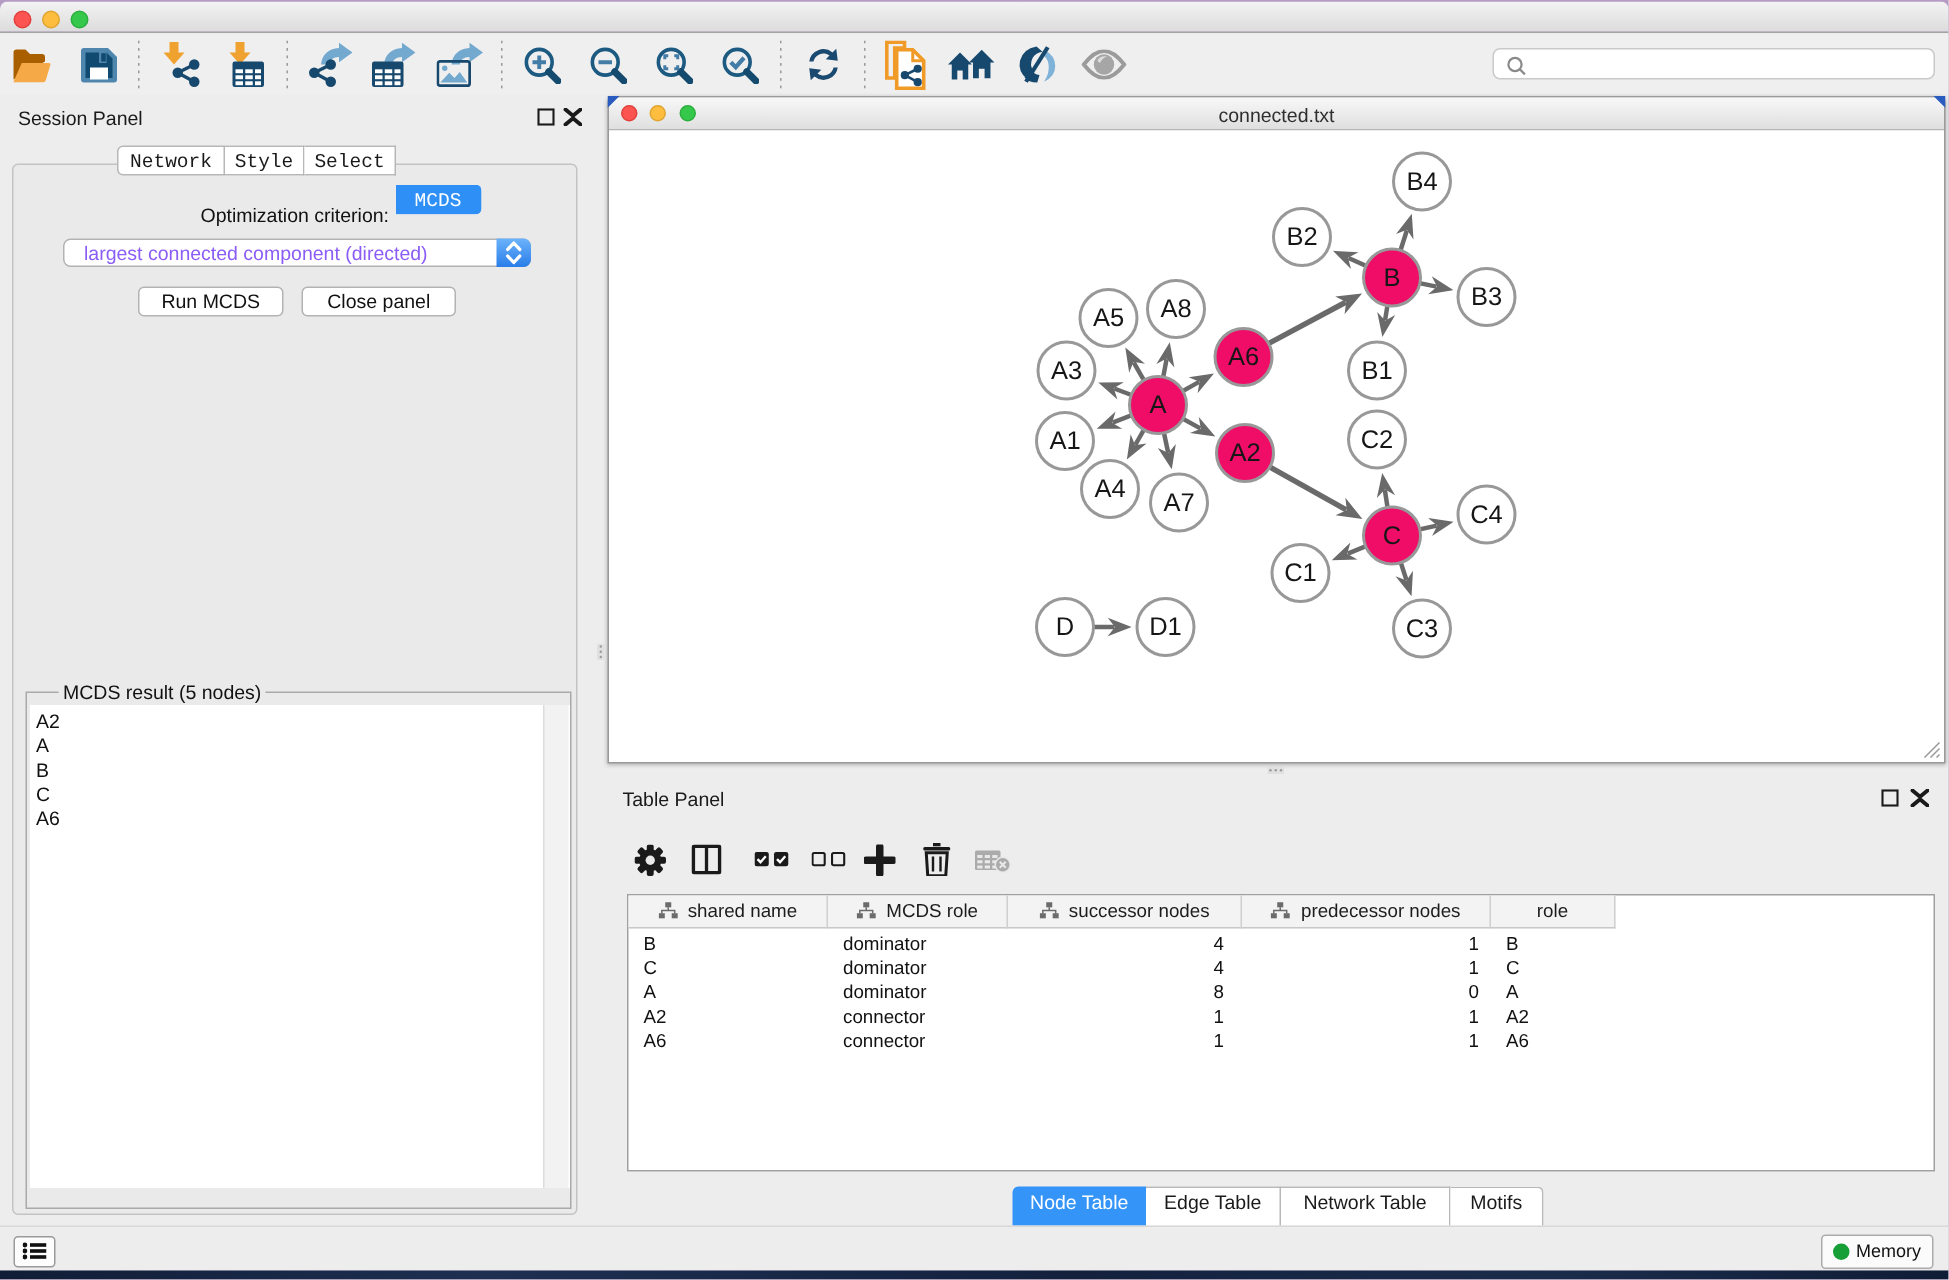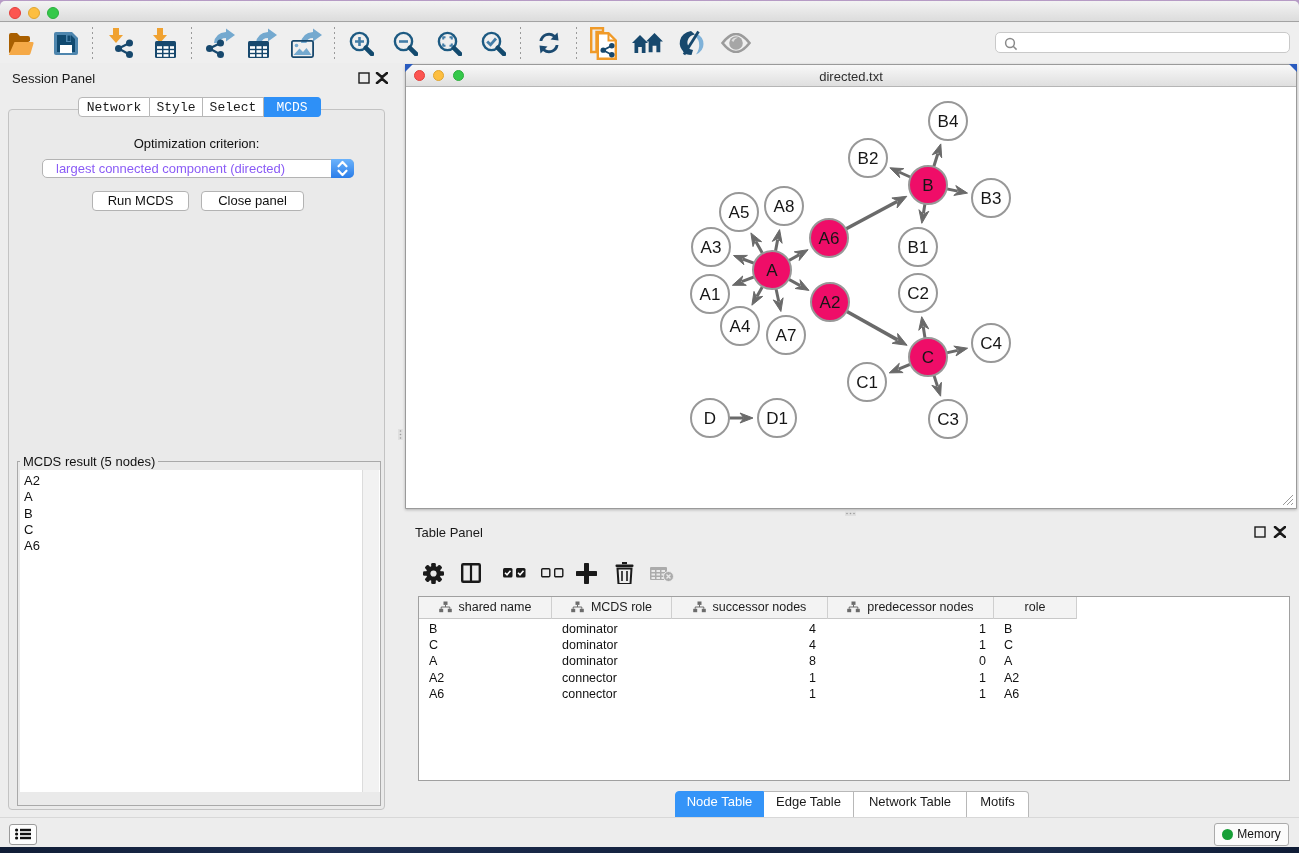--- a/index.html
+++ b/index.html
@@ -32,21 +32,21 @@
 .tab.sel { background:#2e90f7; border-color:#2e90f7; color:#fff; }
 #opt-label { left:8px; top:136px; width:377px; text-align:center; font-size:13px; color:#111; }
 #dropdown { left:42px; top:159px; width:312px; height:19px; background:#fff;
   border:1px solid #b3b3b3; border-radius:5px; }
 #dropdown .txt { left:13px; top:1px; font-size:13px; color:#8b5cf6; }
 #dropdown .cap { right:-1px; top:-1px; width:23px; height:19px; border-radius:0 5px 5px 0;
   background:linear-gradient(#6cb3fb,#2a7de9); }
 .btn { background:#fff; border:1px solid #b3b3b3; border-radius:4px;
   font-size:13px; color:#111; text-align:center; line-height:18px; height:20px; }
 #fieldset { left:17px; top:461px; width:364px; height:345px; border:1px solid #a9a9a9; }
-#fieldset .legend { left:2px; top:-8px; background:#eaeaea; padding:0 3px; font-size:13px; color:#111;text-align:right; }
+#fieldset .legend { left:21px; top:-8px; background:#eaeaea; padding:0 3px; font-size:13px; color:#111;text-align:right; }
 #mlist { left:2px; top:8px; width:360px; height:322px; background:#fff; font-size:13px; }
 #mlist .items { left:4px; top:3px; line-height:16.3px; color:#111; }
 #mlist .sbar { right:1px; top:0; width:17px; height:322px; background:#f2f2f2; border-left:1px solid #dcdcdc; }
 
 
 #netwin { left:405px; top:64px; width:892px; height:445px; background:#fff;
   border:1px solid #9a9a9a; border-radius:4px 4px 0 0;
   box-shadow:0 1px 3px rgba(0,0,0,.25); }
 #nettitle { left:0; top:0; width:890px; height:22px;
   background:linear-gradient(#f8f8f8,#dfdfdf); border-bottom:1px solid #b5b5b5;
@@ -239,21 +239,21 @@
 <div id="cp-title" class="abs">Session Panel</div>
 <svg class="abs" style="left:358px;top:72px" width="30" height="12" viewBox="0 0 30 12">
   <rect x="1" y="1" width="10" height="10" fill="none" stroke="#1a1a1a" stroke-width="1.4"></rect>
   <path d="M19 1 L24 5.2 L29 1 M19 11 L24 6.8 L29 11" stroke="#1a1a1a" stroke-width="2.6" fill="none" stroke-linecap="round"></path>
 </svg>
 <div id="cp-pane" class="abs"></div>
 <div class="abs tabrow" style="left:78px;top:97px;">
   <div class="tab first" style="width:72px;">Network</div>
   <div class="tab" style="width:53px;">Style</div>
   <div class="tab" style="width:61px;">Select</div>
-  <div class="tab sel last" style="width:57px;">MCDS</div>
+  <div class="tab sel last" style="width:57px;margin-top:26px;">MCDS</div>
 </div>
 <div id="opt-label" class="abs">Optimization criterion:</div>
 <div id="dropdown" class="abs">
   <div class="abs txt">largest connected component (directed)</div>
   <div class="abs cap">
     <svg width="23" height="19" viewBox="0 0 23 19">
       <path d="M7.5 7.3 L11.5 3 L15.5 7.3 M7.5 11.7 L11.5 16 L15.5 11.7" stroke="#fff" stroke-width="2.2" fill="none" stroke-linecap="round" stroke-linejoin="round"></path>
     </svg>
   </div>
 </div>
@@ -262,21 +262,21 @@
 <div id="fieldset" class="abs">
   <div class="abs legend">MCDS result (5 nodes)</div>
   <div id="mlist" class="abs">
     <div class="abs items">A2<br>A<br>B<br>C<br>A6</div>
     <div class="abs sbar"></div>
   </div>
 </div>
 
 <div id="netwin" class="abs">
   <div id="nettitle" class="abs">
-    <div class="abs title">directed.txt</div>
+    <div class="abs title">connected.txt</div>
     <div class="abs tl2" style="left:8px;  background:#fc5551; border:0.5px solid #e2403c;"></div>
     <div class="abs tl2" style="left:27px; background:#fdbe40; border:0.5px solid #e0a52f;"></div>
     <div class="abs tl2" style="left:47px; background:#35c84a; border:0.5px solid #2caf3e;"></div>
   </div>
   <svg class="abs" style="left:0;top:22px" width="890" height="421" viewBox="0 0 890 421">
 <g stroke="#6a6a6a" fill="#6a6a6a">
 <line x1="366.0" y1="183.0" x2="349.8" y2="154.6" stroke-width="3"></line>
 <path d="M344.9 145.9 L355.6 154.7 L349.3 153.7 L347.0 159.6 Z"></path>
 <line x1="366.0" y1="183.0" x2="371.7" y2="152.4" stroke-width="3"></line>
 <path d="M373.6 142.6 L376.1 156.3 L371.9 151.4 L366.3 154.4 Z"></path>

